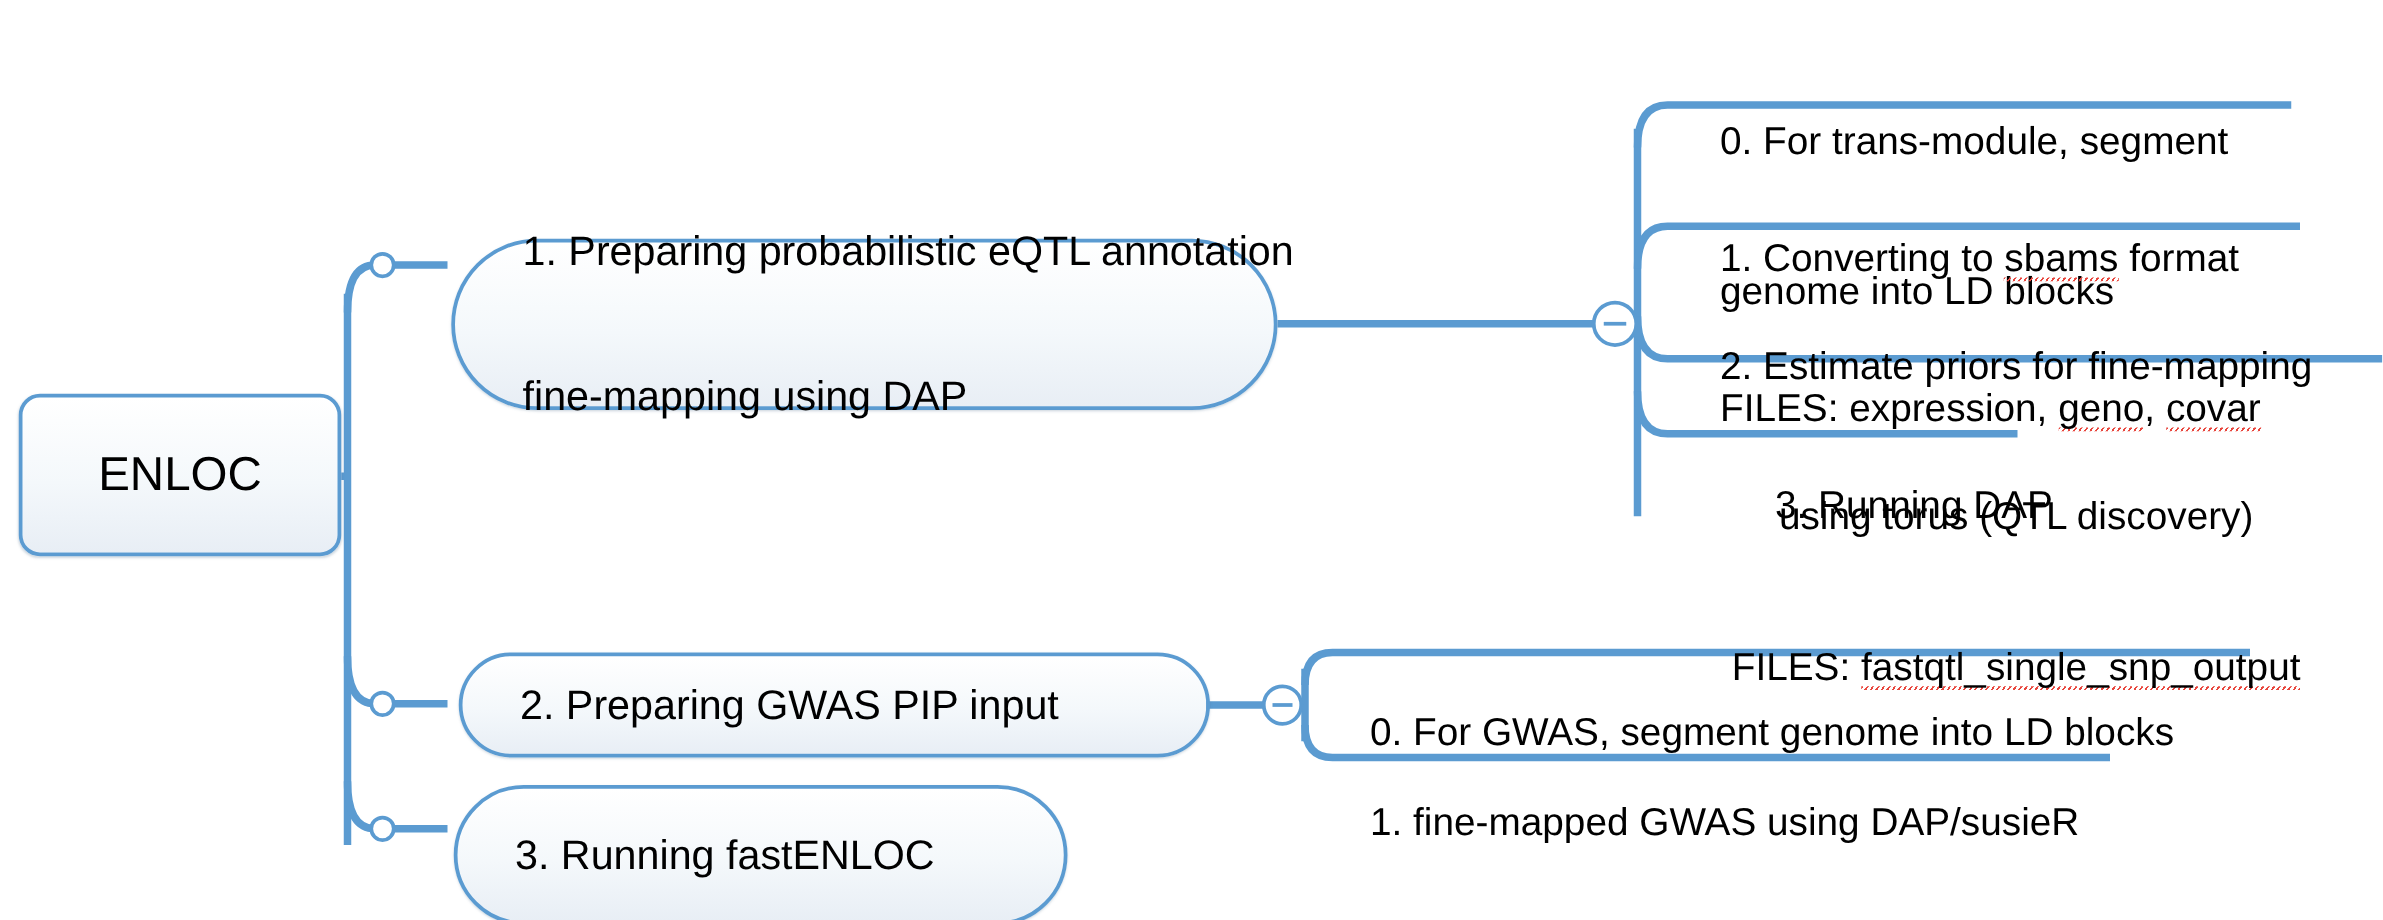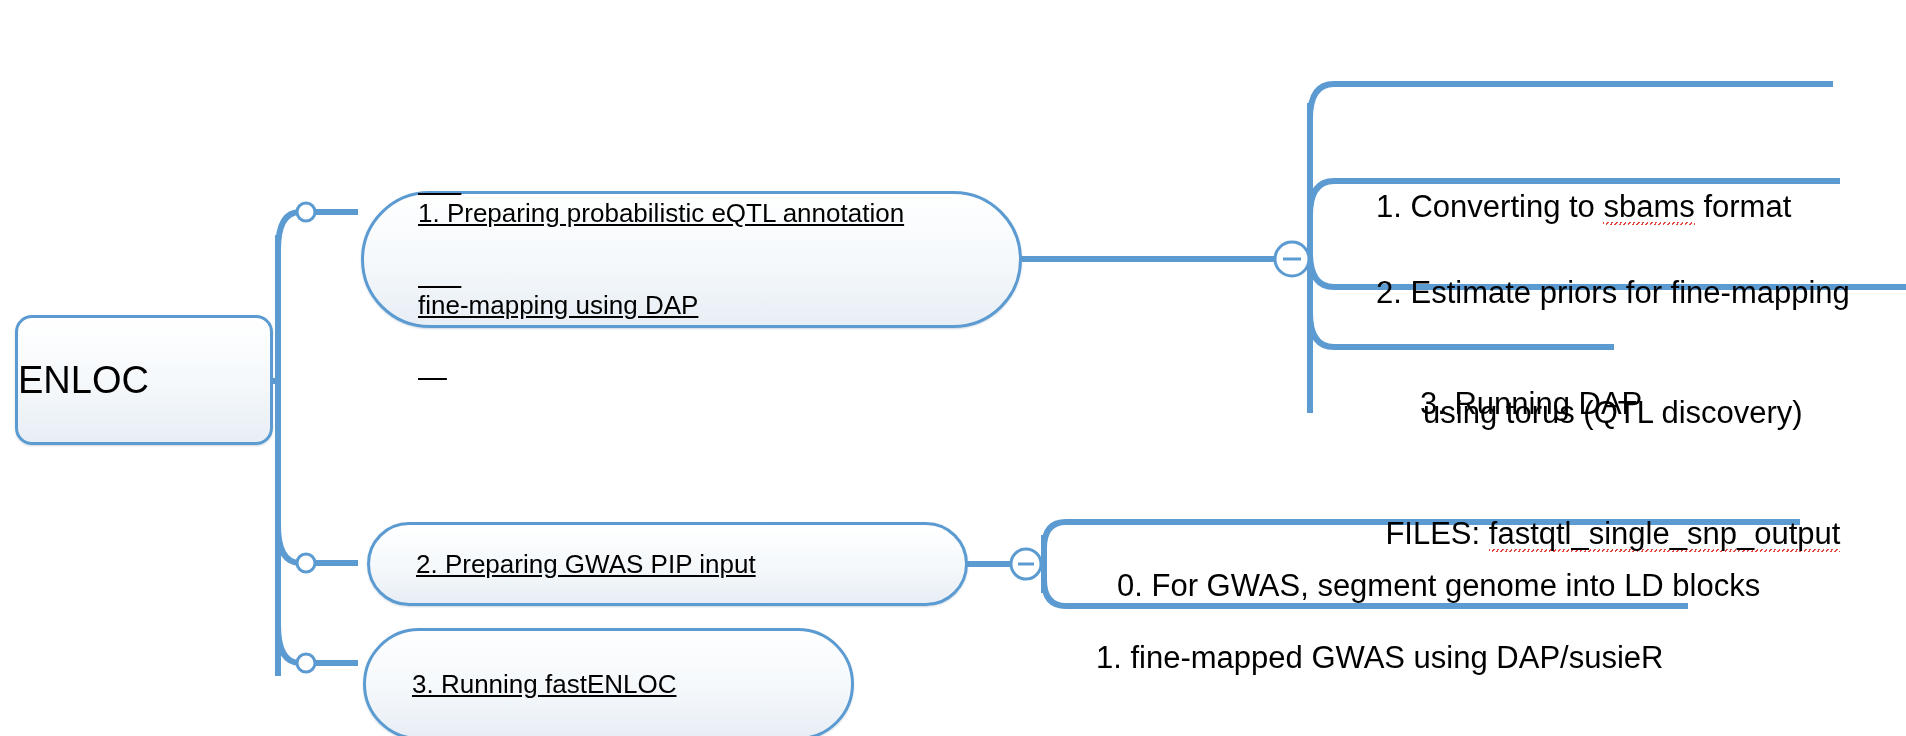--- a/index.html
+++ b/index.html
@@ -41,27 +41,27 @@
     white-space: pre;
     line-height: 1.18;
   }
   .node-root {
     left: 15px;
     top: 315px;
     width: 258px;
     height: 130px;
     border-radius: 17px;
     font-size: 38px;
+    justify-content: center;
   }
   .node-l1 {
     border-radius: 999px;
-    font-size: 26px;
+    font-size: 33px;
     padding-left: 46px;
     padding-right: 40px;
-    text-decoration: underline;
   }
   .node-b1 {
     left: 361px;
     top: 191px;
     width: 661px;
     height: 137px;
     border-radius: 72px;
     padding-left: 54px;
   }
   .node-b2 {
@@ -167,36 +167,41 @@
   </div>
 
   <div class="node node-l1 node-b2">
     <span class="node-text">2. Preparing GWAS PIP input</span>
   </div>
 
   <div class="node node-l1 node-b3">
     <span class="node-text">3. Running fastENLOC</span>
   </div>
 
+  <div class="leaf" style="left:1376px; top:12px;">
+    <span class="txt">0. For trans-module, segment</span>
+    <span class="txt">genome into LD blocks</span>
+  </div>
 
   <div class="leaf" style="left:1376px; top:106px;">
     <span class="txt">1. Converting to <span class="sq">sbams</span> format</span>
+    <span class="txt">FILES: expression, <span class="sq">geno</span>, <span class="sq">covar</span></span>
   </div>
 
   <div class="leaf" style="left:1376px; top:192px;text-align:center;">
     <span class="txt">2. Estimate priors for fine-mapping</span>
     <span class="txt">using torus (QTL discovery)</span>
     <span class="txt">FILES: <span class="sq">fastqtl_single_snp_output</span></span>
   </div>
 
   <div class="leaf" style="left:1376px; top:303px;margin-left:44px;">
     <span class="txt">3. Running DAP</span>
   </div>
 
-  <div class="leaf" style="left:1096px; top:485px;margin-left:21px;">
+  <div class="leaf" style="left:1096px; top:485px;">
     <span class="txt">0. For GWAS, segment genome into LD blocks</span>
   </div>
 
   <div class="leaf" style="left:1096px; top:557px;">
     <span class="txt">1. fine-mapped GWAS using DAP/susieR</span>
   </div>
 
 </div>
 
 </body></html>

